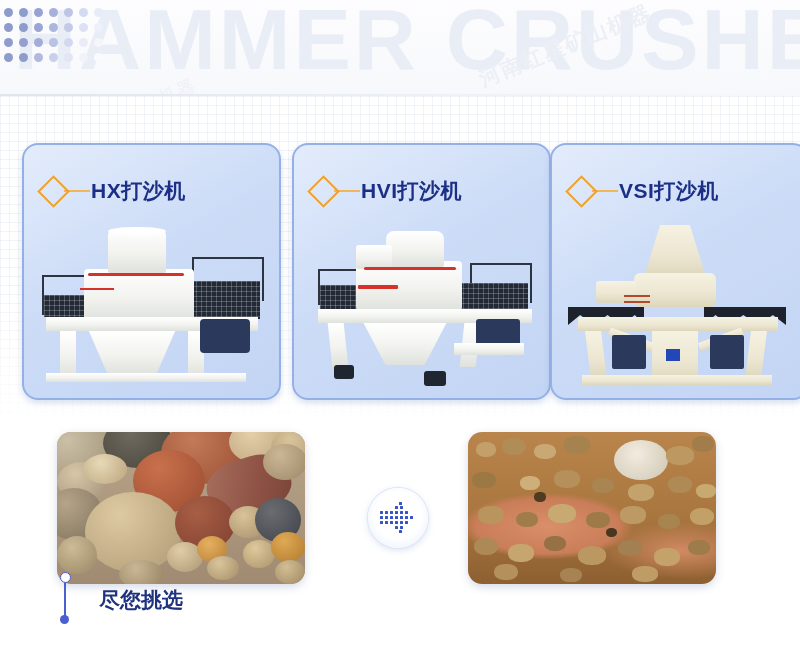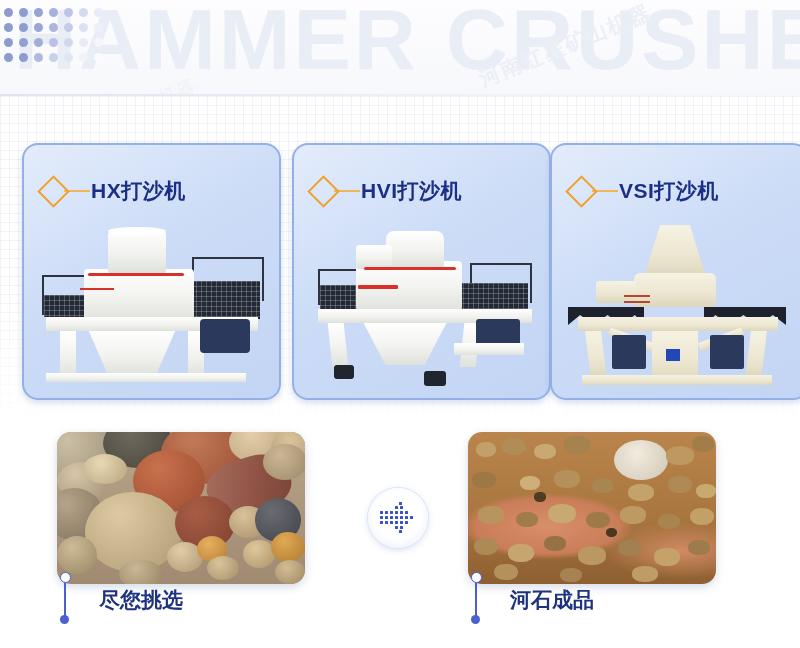--- a/index.html
+++ b/index.html
@@ -373,22 +373,14 @@
 
   <div class="caption cap-left">
     <span class="cap-conn">
       <span class="vline"></span>
         <span class="dot-top"></span>
         <span class="dot-bot"></span>
     </span>
     <span class="cap-text">尽您挑选</span>
   </div>
 
-  <div class="caption cap-right">
-    <span class="cap-conn">
-      <span class="vline"></span>
-        <span class="dot-top"></span>
-        <span class="dot-bot"></span>
-    </span>
-    <span class="cap-text">河石成品</span>
-  </div>
 
 </div>
 
 </body></html>

